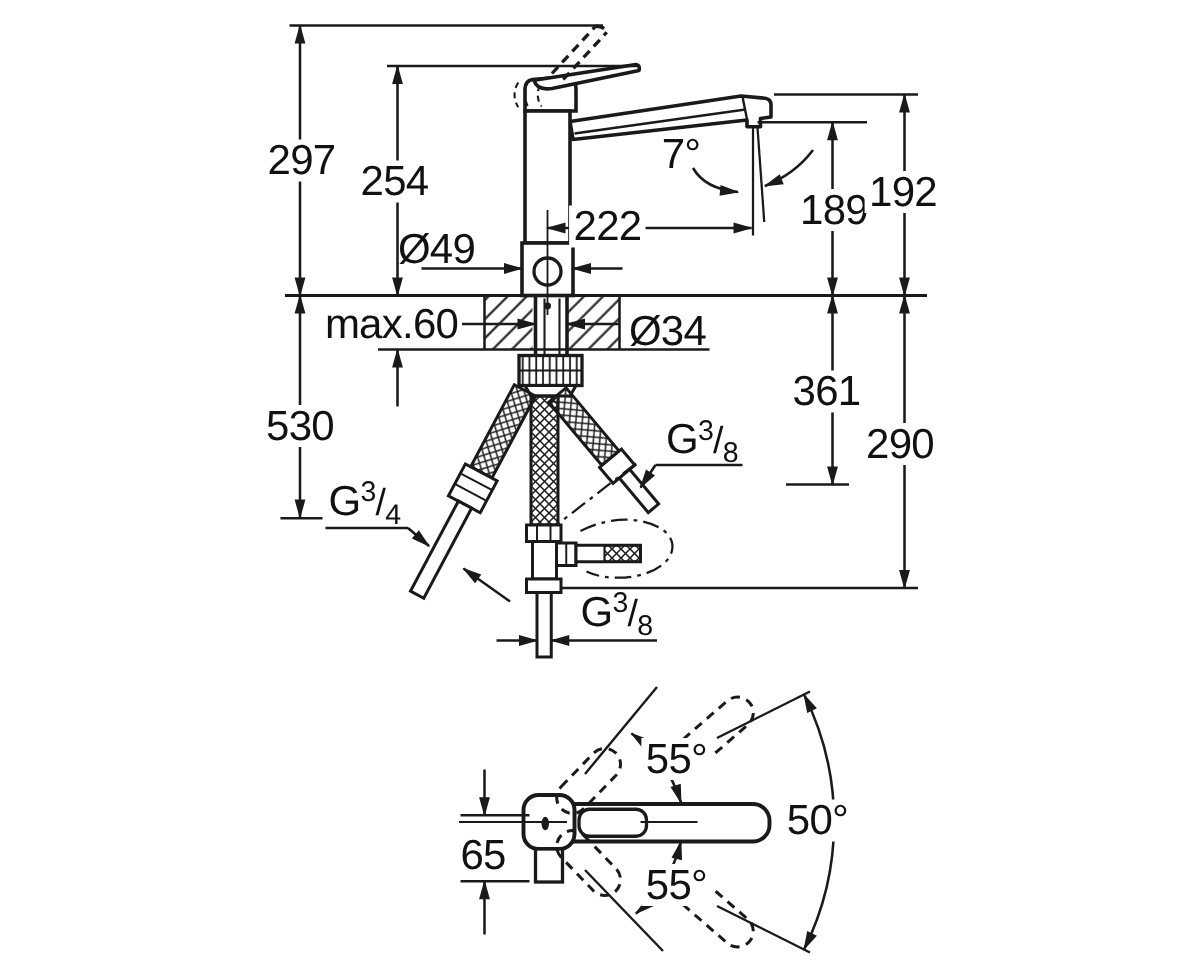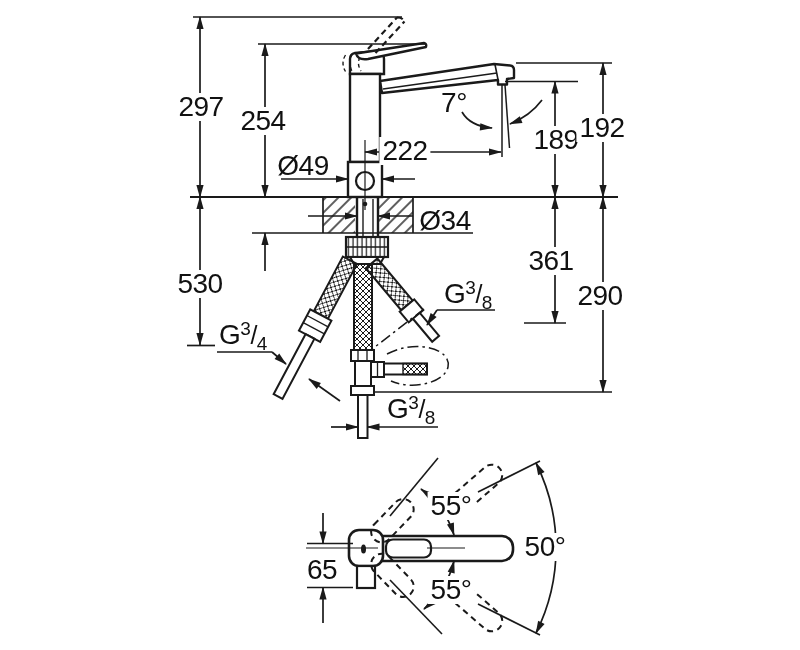--- a/index.html
+++ b/index.html
@@ -204,21 +204,22 @@
       <line x1="307" y1="543.5" x2="353" y2="543.5"></line>
       <line x1="307" y1="587.5" x2="353" y2="587.5"></line>
       <line x1="323" y1="513" x2="323" y2="543.5" marker-end="url(#arr)"></line>
       <line x1="323" y1="623" x2="323" y2="587.5" marker-end="url(#arr)"></line>
     </g>
   </g>
 </svg>
 
 <div class="lbl bg" style="left:201px;top:107px">297</div>
 <div class="lbl bg" style="left:263px;top:121px">254</div>
-<div class="lbl" style="left:303px;top:166px">Ø49</div>
+<div class="lbl" style="left:291px;top:166px">Ø49</div>
+<div class="lbl" style="left:261px;top:216px">max.60</div>
 <div class="lbl bg" style="left:200px;top:284px">530</div>
 <div class="lbl bg" style="left:405px;top:151px">222</div>
 <div class="lbl" style="left:454px;top:103px">7°</div>
 <div class="lbl bg" style="left:556px;top:140px">189</div>
 <div class="lbl bg" style="left:602px;top:128px">192</div>
 <div class="lbl" style="left:445px;top:221px">Ø34</div>
 <div class="lbl bg" style="left:551px;top:261px">361</div>
 <div class="lbl bg" style="left:600px;top:296px">290</div>
 
 <div class="lbl frac" style="left:243px;top:336px">

